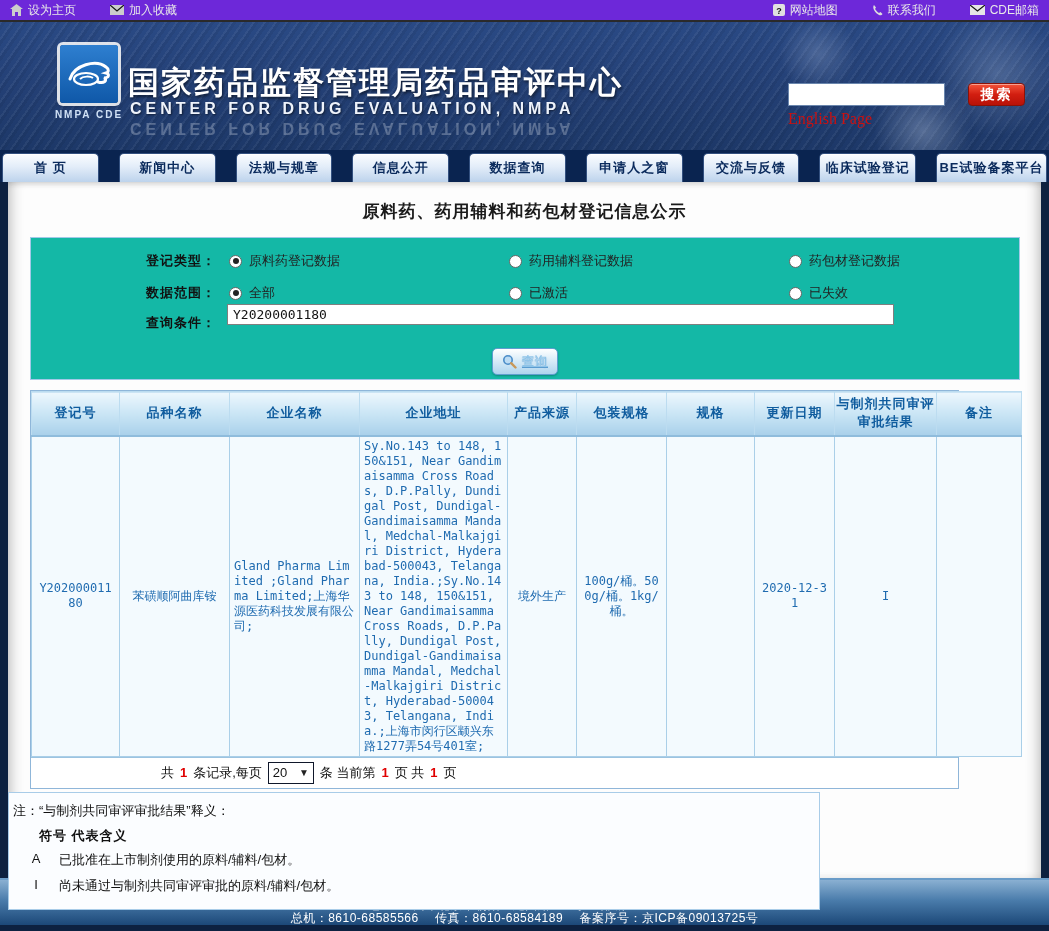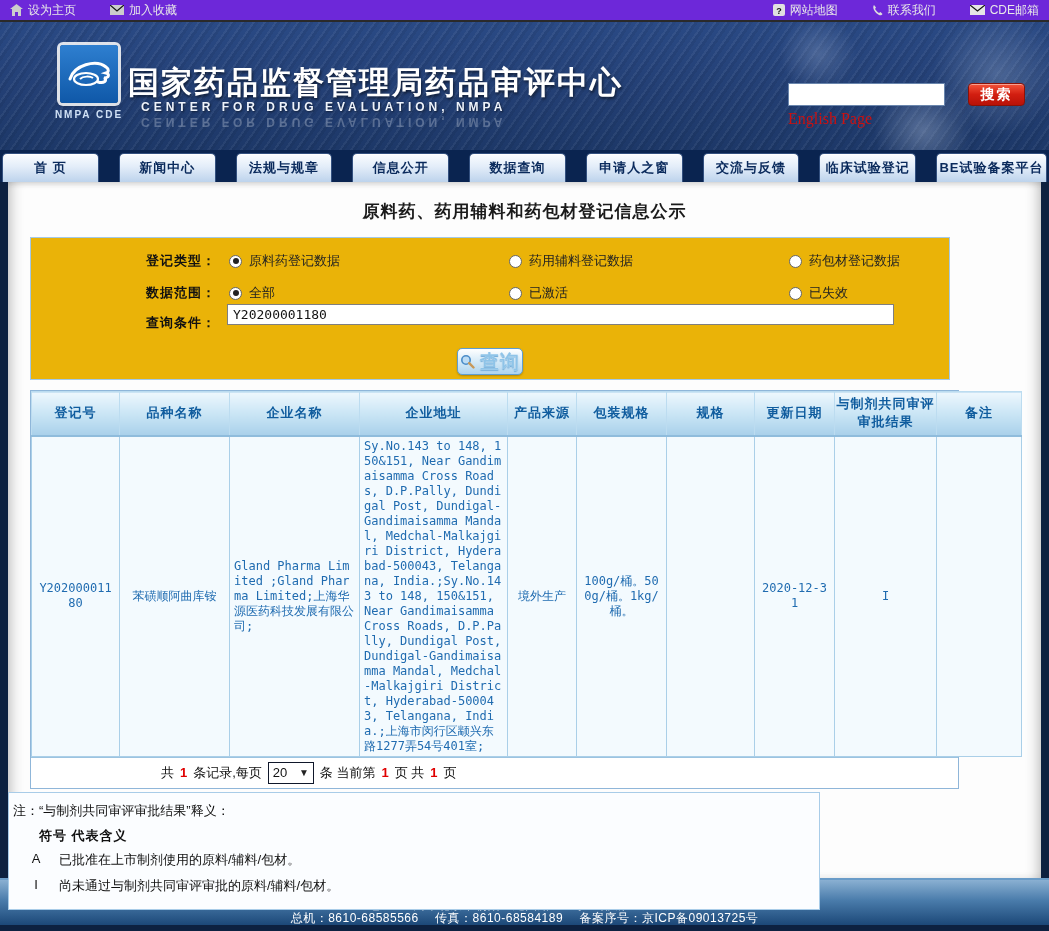--- a/index.html
+++ b/index.html
@@ -19,52 +19,52 @@
       radial-gradient(circle 55px at 78% 25%, rgba(160,180,215,0.30), rgba(160,180,215,0) 70%),
       radial-gradient(circle 90px at 95% 40%, rgba(175,195,225,0.28), rgba(175,195,225,0) 70%),
       repeating-linear-gradient(125deg, rgba(255,255,255,0.05) 0 2px, rgba(0,0,0,0.06) 2px 5px, rgba(255,255,255,0) 5px 9px),
       linear-gradient(180deg,#2a4a85 0%, #233f74 55%, #1d3868 100%);
   }
   .logo-block { position:absolute; left:53px; top:23px; width:72px; text-align:center; }
   .logo-square { width:58px; height:58px; margin:0 auto; border-radius:3px; background:linear-gradient(180deg,#2e7fd0,#0f58a8); box-shadow:0 0 0 3px rgba(255,255,255,0.85), 0 2px 5px rgba(0,0,0,0.4); display:flex; align-items:center; justify-content:center; }
   .logo-caption { margin-top:6px; color:#cfe0f5; font-size:10px; font-weight:bold; letter-spacing:2px; }
   .header-title { position:absolute; left:128px; top:40px; color:#ffffff; font-size:31px; font-weight:bold; letter-spacing:2px; text-shadow:1px 2px 3px rgba(0,0,0,0.55); }
   .header-subtitle-wrap { position:absolute; left:130px; top:78px; }
-  .header-subtitle { color:#eef3fb; font-size:12px; font-weight:bold; letter-spacing:4px; text-shadow:1px 1px 2px rgba(0,0,0,0.5);margin-left:11px; }
+  .header-subtitle { color:#eef3fb; font-size:16px; font-weight:bold; letter-spacing:4px; text-shadow:1px 1px 2px rgba(0,0,0,0.5); }
   .header-subtitle.reflection { transform:scaleY(-1); opacity:0.28; margin-top:1px; text-shadow:none; }
   .header-search-input { position:absolute; left:788px; top:61px; width:157px; height:23px; border:1px solid #6a86ad; background:#ffffff; font-size:13px; padding:0 4px; font-family:"DejaVu Sans Mono", monospace; }
   .header-search-btn { position:absolute; left:968px; top:61px; width:57px; height:23px; border:1px solid #8a1208; border-radius:4px; background:linear-gradient(180deg,#f4543a 0%, #d21e10 50%, #b81208 100%); color:#ffffff; font-size:14px; font-weight:bold; letter-spacing:2px; cursor:pointer; box-shadow:inset 0 1px 0 rgba(255,255,255,0.45); }
   .english-link { position:absolute; left:788px; top:88px; color:#cc1010; font-size:16px; font-family:"Liberation Serif", serif; cursor:pointer; }
 
   
   .navbar { height:32px; background:#0a2450; display:flex; align-items:flex-end; gap:20px; padding:0 2px; }
   .nav-tab { flex:1 1 0; height:29px; border:1px solid #33507f; border-bottom:none; border-radius:5px 5px 0 0; background:linear-gradient(180deg,#fbfdff 0%, #e3edf9 45%, #bdd3ec 100%); display:flex; align-items:center; justify-content:center; font-size:13px; font-weight:bold; color:#0a2a5c; letter-spacing:1px; cursor:pointer; box-shadow:inset 0 1px 0 #ffffff; white-space:nowrap; }
   .nav-tab.wide { flex:1.15 1 0; }
 
   
   .content { height:696px; margin:0 8px; background:#fdfdfd; box-shadow:inset 10px 0 14px -8px rgba(0,0,0,0.28), inset -10px 0 14px -8px rgba(0,0,0,0.28), inset 0 6px 8px -6px rgba(0,0,0,0.18); position:relative; }
   .page-title { text-align:center; padding-top:18px; font-size:17px; font-weight:bold; color:#1a1a1a; letter-spacing:1px; }
 
   
-  .form-box { margin:14px 13px 0 22px; width:920px; height:143px; border:1px solid #a3c9e8; background:#eab308; position:relative; font-size:13px; }
+  .form-box { margin:14px 13px 0 22px; width:990px; height:143px; border:1px solid #a3c9e8; background:#14b8a6; position:relative; font-size:13px; }
   .form-row { position:absolute; left:0; width:100%; display:flex; align-items:center; }
   .form-row.r1 { top:14px; }
   .form-row.r2 { top:46px; }
   .form-row.r3 { top:76px; }
   .form-label { width:185px; text-align:right; font-weight:bold; color:#111; letter-spacing:1px; }
   .radio-opt { display:flex; align-items:center; gap:7px; cursor:pointer; color:#222; }
   .radio-opt.p1 { position:absolute; left:198px; }
   .radio-opt.p2 { position:absolute; left:478px; }
   .radio-opt.p3 { position:absolute; left:758px; }
   .radio-circle { width:13px; height:13px; border:1px solid #666; border-radius:50%; background:#fff; display:inline-flex; align-items:center; justify-content:center; }
   .radio-circle.checked::after { content:""; width:6px; height:6px; border-radius:50%; background:#222; }
   .query-input { position:absolute; left:196px; top:-10px; width:667px; height:21px; border:1px solid #7f7f7f; font-size:13px; padding:0 5px; font-family:"DejaVu Sans Mono", monospace; color:#111; background:#fff; }
   .btn-row { position:absolute; top:110px; left:0; width:100%; display:flex; justify-content:center; }
   .query-btn { width:66px; height:27px; border:1px solid #5f9ed0; border-radius:5px; background:linear-gradient(180deg,#ffffff 0%, #d9ecf8 45%, #aed4ee 100%); display:flex; align-items:center; justify-content:center; gap:5px; cursor:pointer; box-shadow:0 1px 2px rgba(0,0,0,0.25); }
-  .query-btn span { color:#8fc4e8; font-size:19px; font-weight:bold; text-shadow:0 0 1px #ffffff, 0 1px 1px #5a9cd0; letter-spacing:1px; }
+  .query-btn span { color:#8fc4e8; font-size:12px; font-weight:bold; text-shadow:0 0 1px #ffffff, 0 1px 1px #5a9cd0; letter-spacing:1px;text-decoration:underline; }
 
   
   .table-container { margin:10px 13px 0 22px; width:929px; border:1px solid #8fb6d9; background:#ffffff; }
   table { width:100%; border-collapse:collapse; table-layout:fixed; }
   th { height:44px; background:linear-gradient(180deg,#eef7fd 0%, #cde7f6 45%, #a9d0ea 100%); color:#0f5c9e; font-size:13px; font-weight:bold; border:1px solid #bcdcf0; border-bottom:2px solid #8fbcdc; letter-spacing:1px; }
   td { height:303px; background:#f3fafe; border:1px solid #aacfe8; color:#1f6bb0; font-size:12px; font-family:"DejaVu Sans Mono", monospace; vertical-align:middle; padding:2px 4px; line-height:15px; word-break:break-all; }
   td.center { text-align:center; }
   td.left { text-align:left; }
   .pagination { height:31px; background:#ffffff; border-top:1px solid #9cc3e0; display:flex; align-items:center; padding-left:130px; gap:6px; font-size:13px; color:#111; }
   .pagination .red { color:#e00000; font-weight:bold; }

